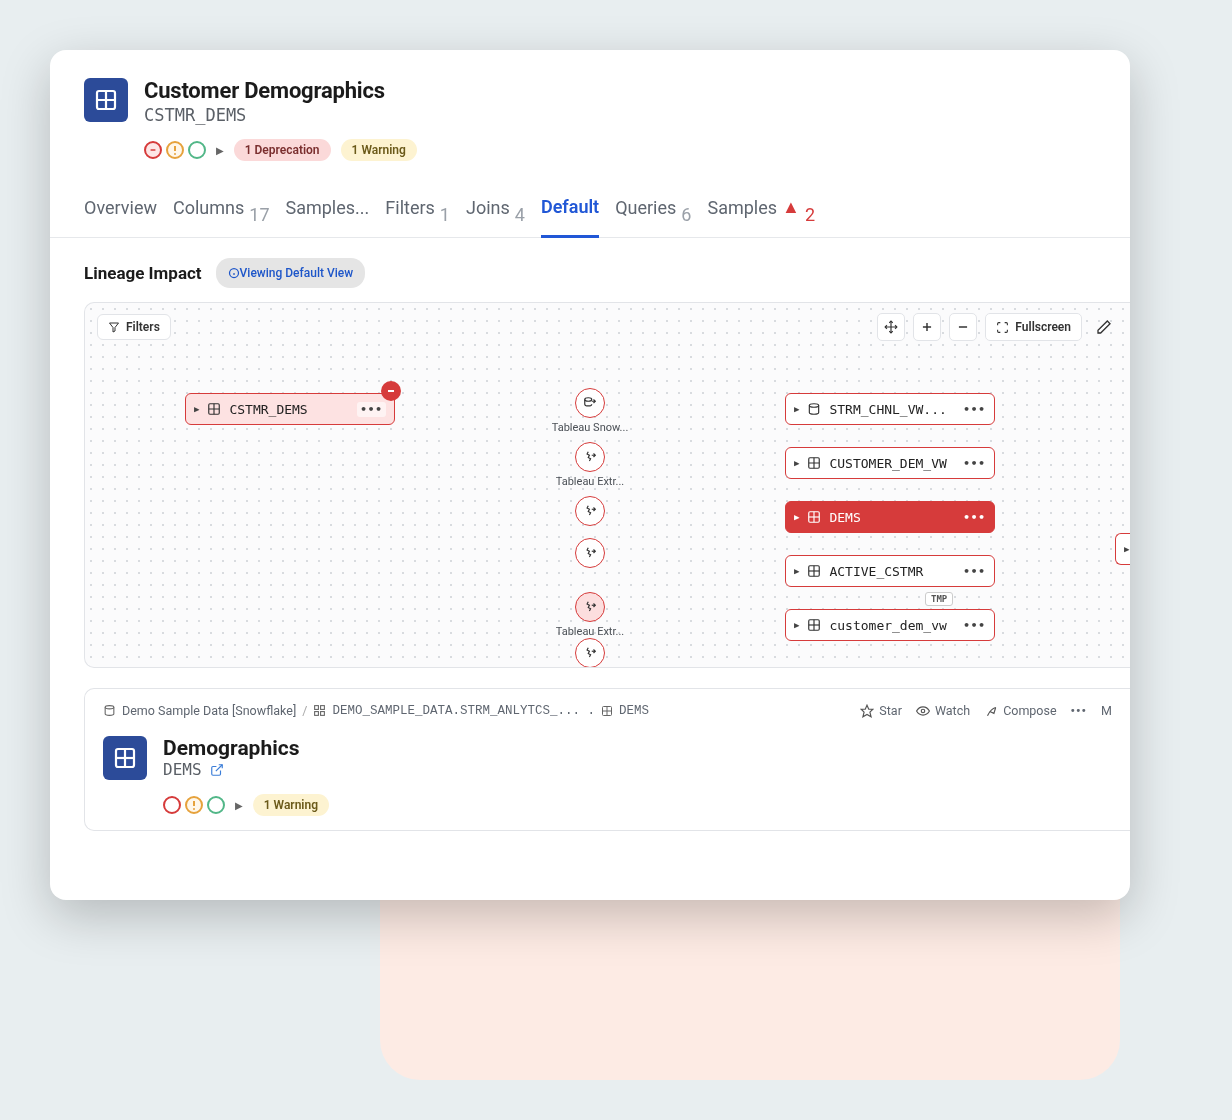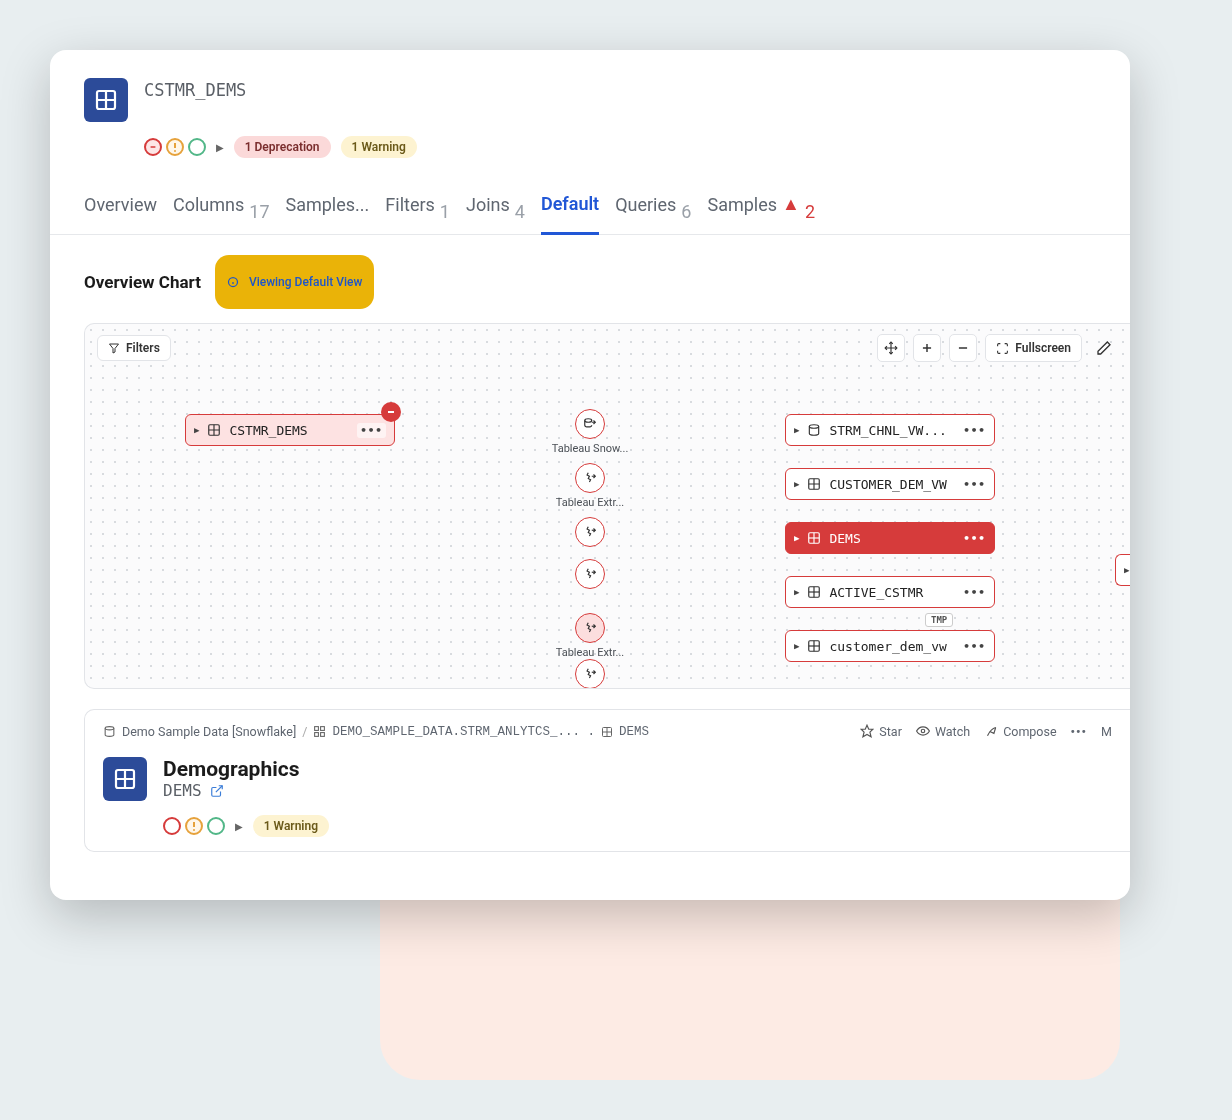--- a/index.html
+++ b/index.html
@@ -25,21 +25,21 @@
   .pill.dep { background: #fbd9d9; color: #7a2e2e; }
   .pill.warn { background: #fdf3d1; color: #6b5a1a; }
   .tabs { display: flex; gap: 16px; padding: 14px 34px 0; border-bottom: 1px solid #e6e8eb; font-size: 18px; color: #5f6670; }
   .tab { padding-bottom: 12px; cursor: pointer; display: flex; gap: 5px; align-items: center; }
   .tab.active { color: #2157d6; font-weight: 600; border-bottom: 3px solid #2157d6; margin-bottom: -1px; }
   .tab .cnt { color: #9aa0a8; font-weight: 400; margin-top: 15px; }
   .tab .alert-icon { color: #d63b3b; }
   .section-bar { display: flex; align-items: center; justify-content: space-between; padding: 20px 34px 14px; }
   .section-bar .left { display: flex; align-items: center; gap: 14px; }
   .section-title { font-size: 17px; font-weight: 700; color: #1b1b1b; }
-  .view-pill { background: #eab308; color: #1e56c9; border-radius: 14px; padding: 20px 12px; font-size: 12px; font-weight: 500; display: flex; align-items: center; gap: 10px; }
+  .view-pill { background: #e5e5e5; color: #1e56c9; border-radius: 14px; padding: 8px 12px; font-size: 12px; font-weight: 500; display: flex; align-items: center; gap: 0; }
   .right-btns { display: flex; gap: 10px; }
   .ghost-btn { background: #f1f3f5; border-radius: 18px; padding: 7px 16px; font-size: 13px; font-weight: 500; color: #2b2f33; cursor: pointer; white-space: nowrap; }
   .canvas { margin: 0 0 0 34px; width: 1046px; height: 366px; border: 1px solid #e2e4e8; border-right: none; border-radius: 10px 0 0 10px; background-image: radial-gradient(circle, #d8dbdf 1px, transparent 1px); background-size: 12px 12px; background-color: #fbfbfc; position: relative; overflow: hidden; }
   .canvas-toolbar { position: absolute; top: 10px; left: 12px; right: 12px; display: flex; justify-content: space-between; align-items: center; z-index: 5; }
   .filter-btn { background: #fff; border: 1px solid #e2e4e8; border-radius: 6px; padding: 5px 10px; font-size: 12px; font-weight: 600; color: #333; display: flex; align-items: center; gap: 6px; cursor: pointer; }
   .tbx { display: flex; gap: 8px; align-items: center; }
   .sq { width: 28px; height: 28px; background: #fff; border: 1px solid #e2e4e8; border-radius: 5px; display: flex; align-items: center; justify-content: center; cursor: pointer; color: #333; }
   .sq.wide { width: auto; padding: 0 10px; gap: 6px; font-size: 12px; font-weight: 600; }
   .edges { position: absolute; inset: 0; }
   .edges path { fill: none; stroke: #b5b9bf; stroke-width: 1.4; }
@@ -63,21 +63,21 @@
   .stop-badge { position: absolute; left: 296px; top: 78px; width: 20px; height: 20px; background: #d63b3b; border-radius: 50%; display: flex; align-items: center; justify-content: center; z-index: 3; }
   .mid-node { position: absolute; width: 30px; height: 30px; border: 1.5px solid #d63b3b; border-radius: 50%; background: #fff; display: flex; align-items: center; justify-content: center; }
   .mid-node.hl { background: #fcdede; }
   .mid-label { position: absolute; font-size: 11px; color: #4b5056; white-space: nowrap; transform: translateX(-50%); }
   .detail-panel { margin: 20px 0 0 34px; width: 1046px; border: 1px solid #e2e4e8; border-right: none; border-radius: 10px 0 0 10px; background: #fff; padding: 14px 18px; }
   .crumb-row { display: flex; justify-content: space-between; align-items: center; font-size: 12.5px; color: #5f6670; }
   .crumb { display: flex; gap: 6px; align-items: center; flex-wrap: wrap; }
   .crumb .sep { color: #aaa; }
   .crumb .mono { font-family: Liberation Mono, monospace; }
   .actions { display: flex; gap: 14px; align-items: center; }
-  .act { display: flex; gap: 5px; cursor: pointer; }
+  .act { display: flex; gap: 5px; align-items: center; cursor: pointer; }
   .detail-body { display: flex; gap: 16px; margin-top: 18px; }
   .detail-title-col { display: flex; flex-direction: column; }
   .detail-title { font-size: 21px; font-weight: 700; color: #1b1b1b; }
   .detail-sub { font-family: ui-monospace, monospace; font-size: 16px; color: #5a5f66; display: flex; align-items: center; gap: 8px; }
   .status-row2 { display: flex; align-items: center; gap: 10px; margin-top: 14px; margin-left: 60px; }
   .circle.red-o { border-color: #d63b3b; background: #fff; }
   svg { display: block; }
 </style>
 </head>
 <body>
@@ -89,20 +89,21 @@
   <div class="header">
     <div class="title-row">
       <div class="table-icon-lg">
         <svg width="24" height="24" viewBox="0 0 24 24" fill="none" stroke="#fff" stroke-width="2.2">
             <rect x="3" y="3" width="18" height="18" rx="2"></rect>
             <line x1="3" y1="12" x2="21" y2="12"></line>
             <line x1="12" y1="3" x2="12" y2="21"></line>
           </svg>
       </div>
       <div class="title-col">
+        <div class="title">Customer Demographics</div>
         <div class="subtitle">CSTMR_DEMS</div>
       </div>
     </div>
     <div class="status-row">
       <div class="circle-set">
         <div class="circle red">
             <svg viewBox="0 0 10 10">
               <line x1="2" y1="5" x2="8" y2="5" stroke="#d63b3b" stroke-width="2"></line>
             </svg>
           </div>
@@ -148,21 +149,21 @@
       </div>
     <div class="tab">
         <span>Samples</span>
         <span class="alert-icon">▲</span>
         <span class="cnt" style="color:#d63b3b">2</span>
       </div>
   </div>
 
   <div class="section-bar">
     <div class="left">
-      <div class="section-title">Overview Chart</div>
+      <div class="section-title">Lineage Impact</div>
       <div class="view-pill">
         <svg width="12" height="12" viewBox="0 0 24 24" fill="none" stroke="#1e56c9" stroke-width="2.5">
             <circle cx="12" cy="12" r="9"></circle>
             <line x1="12" y1="8" x2="12" y2="8"></line>
             <line x1="12" y1="12" x2="12" y2="16"></line>
           </svg>
         <span>Viewing Default View</span>
       </div>
     </div>
   </div>

